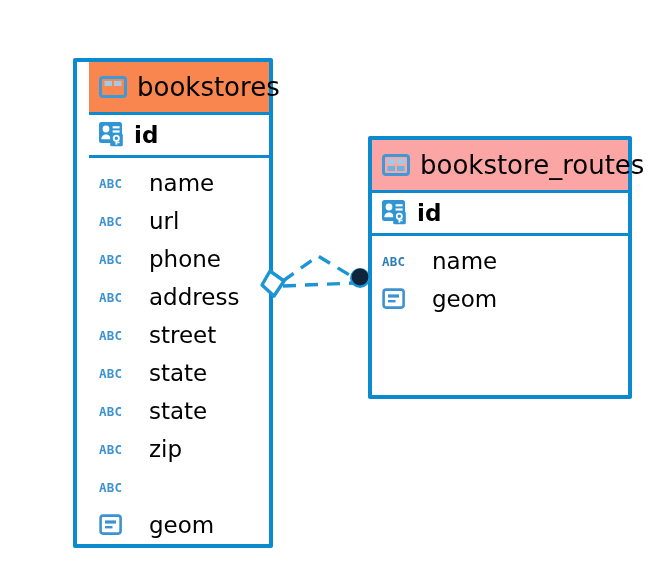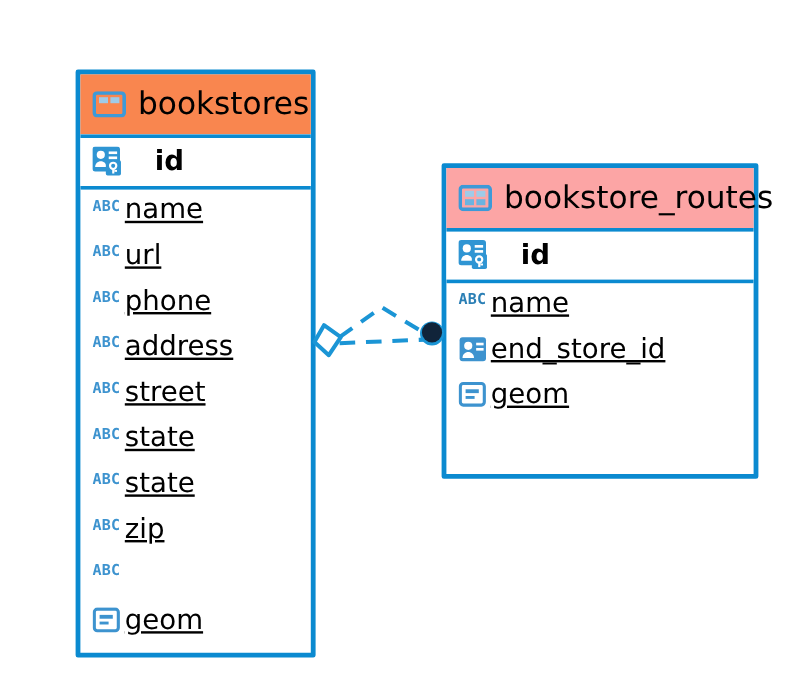--- a/index.html
+++ b/index.html
@@ -46,40 +46,40 @@
     line-height: 1;
     white-space: nowrap;
   }
 
   .pk-row {
     display: flex;
     align-items: center;
     box-sizing: border-box;
     height: 46px;
     padding: 0 10px;
-    gap: 24px;
+    gap: 7px;
     border-top: 3px solid #0b8ad0;
     border-bottom: 3px solid #0b8ad0;
     background: #ffffff;
   }
   .pk-row .field-label {
     font-weight: bold;
   }
 
   .field-list {
     padding: 6px 0 8px 0;
   }
 
   .field-row {
     display: flex;
+    align-items: center;
     box-sizing: border-box;
     height: 38px;
     padding: 0 10px;
-    gap: 1px;
-    text-decoration: underline;
+    gap: 24px;
   }
 
   .field-label {
     font-size: 23px;
     color: #000000;
     line-height: 1;
     white-space: nowrap;
   }
 
   .icon {
@@ -96,21 +96,21 @@
     width: 654px;
     height: 570px;
     pointer-events: none;
   }
 </style>
 </head>
 <body>
 
 <div id="canvas">
 
-  <div class="entity" id="entity-bookstores" style="left:63px; top:58px; width:200px; height:490px;">
+  <div class="entity" id="entity-bookstores" style="left:73px; top:58px; width:200px; height:490px;padding-left:12px;">
 
     <div class="entity-header orange">
       <span class="icon">
         <svg width="28" height="22" viewBox="0 0 28 22">
           <rect x="1.5" y="1.5" width="25" height="19" rx="2.5" ry="2.5" fill="none" stroke="#3d9ad8" stroke-width="3"></rect>
           <rect x="5.5" y="5" width="7.5" height="5" fill="#9fcbe8"></rect>
           <rect x="15" y="5" width="7.5" height="5" fill="#9fcbe8"></rect>
           <rect x="5.5" y="12" width="7.5" height="5" fill="#f9864f"></rect>
           <rect x="15" y="12" width="7.5" height="5" fill="#f9864f"></rect>
         </svg>
@@ -268,32 +268,20 @@
       <div class="field-row">
         <span class="icon">
           <svg width="26" height="14" viewBox="0 0 26 14">
             <text x="0" y="11.5" font-family="&quot;DejaVu Sans Mono&quot;, monospace" font-size="12.5" font-weight="bold" fill="#2b7fb5" letter-spacing="0.2">ABC</text>
           </svg>
         </span>
         <span class="field-label">name</span>
       </div>
 
 
-      <div class="field-row">
-        <span class="icon">
-          <svg width="26" height="23" viewBox="0 0 26 23">
-            <rect x="1" y="1" width="22" height="20" rx="2.5" ry="2.5" fill="#3d93cf"></rect>
-            <circle cx="8.2" cy="8.2" r="3.4" fill="#ffffff"></circle>
-            <path d="M3.4 18.4c0-3 2.2-5 4.8-5s4.8 2 4.8 5z" fill="#ffffff"></path>
-            <rect x="14.8" y="5.6" width="6.2" height="2.2" fill="#ffffff"></rect>
-            <rect x="14.8" y="10" width="6.2" height="2.2" fill="#ffffff"></rect>
-          </svg>
-        </span>
-        <span class="field-label">end_store_id</span>
-      </div>
 
       <div class="field-row">
         <span class="icon">
           <svg width="26" height="22" viewBox="0 0 26 22">
             <rect x="1.6" y="1.6" width="20" height="18" rx="2.5" ry="2.5" fill="none" stroke="#3d93cf" stroke-width="2.6"></rect>
             <rect x="6" y="6.4" width="11" height="3.2" fill="#3d93cf"></rect>
             <rect x="6" y="12" width="7.5" height="2.4" fill="#3d93cf"></rect>
           </svg>
         </span>
         <span class="field-label">geom</span>

